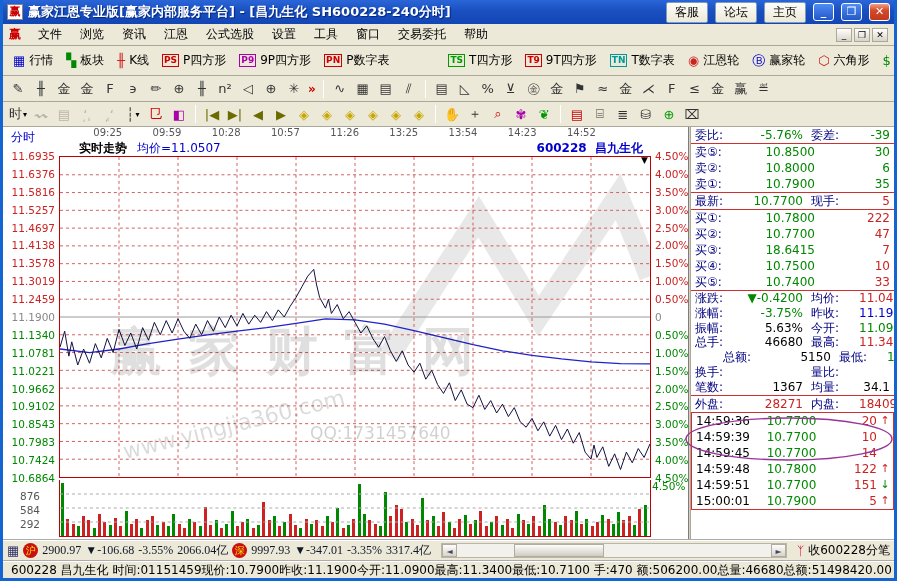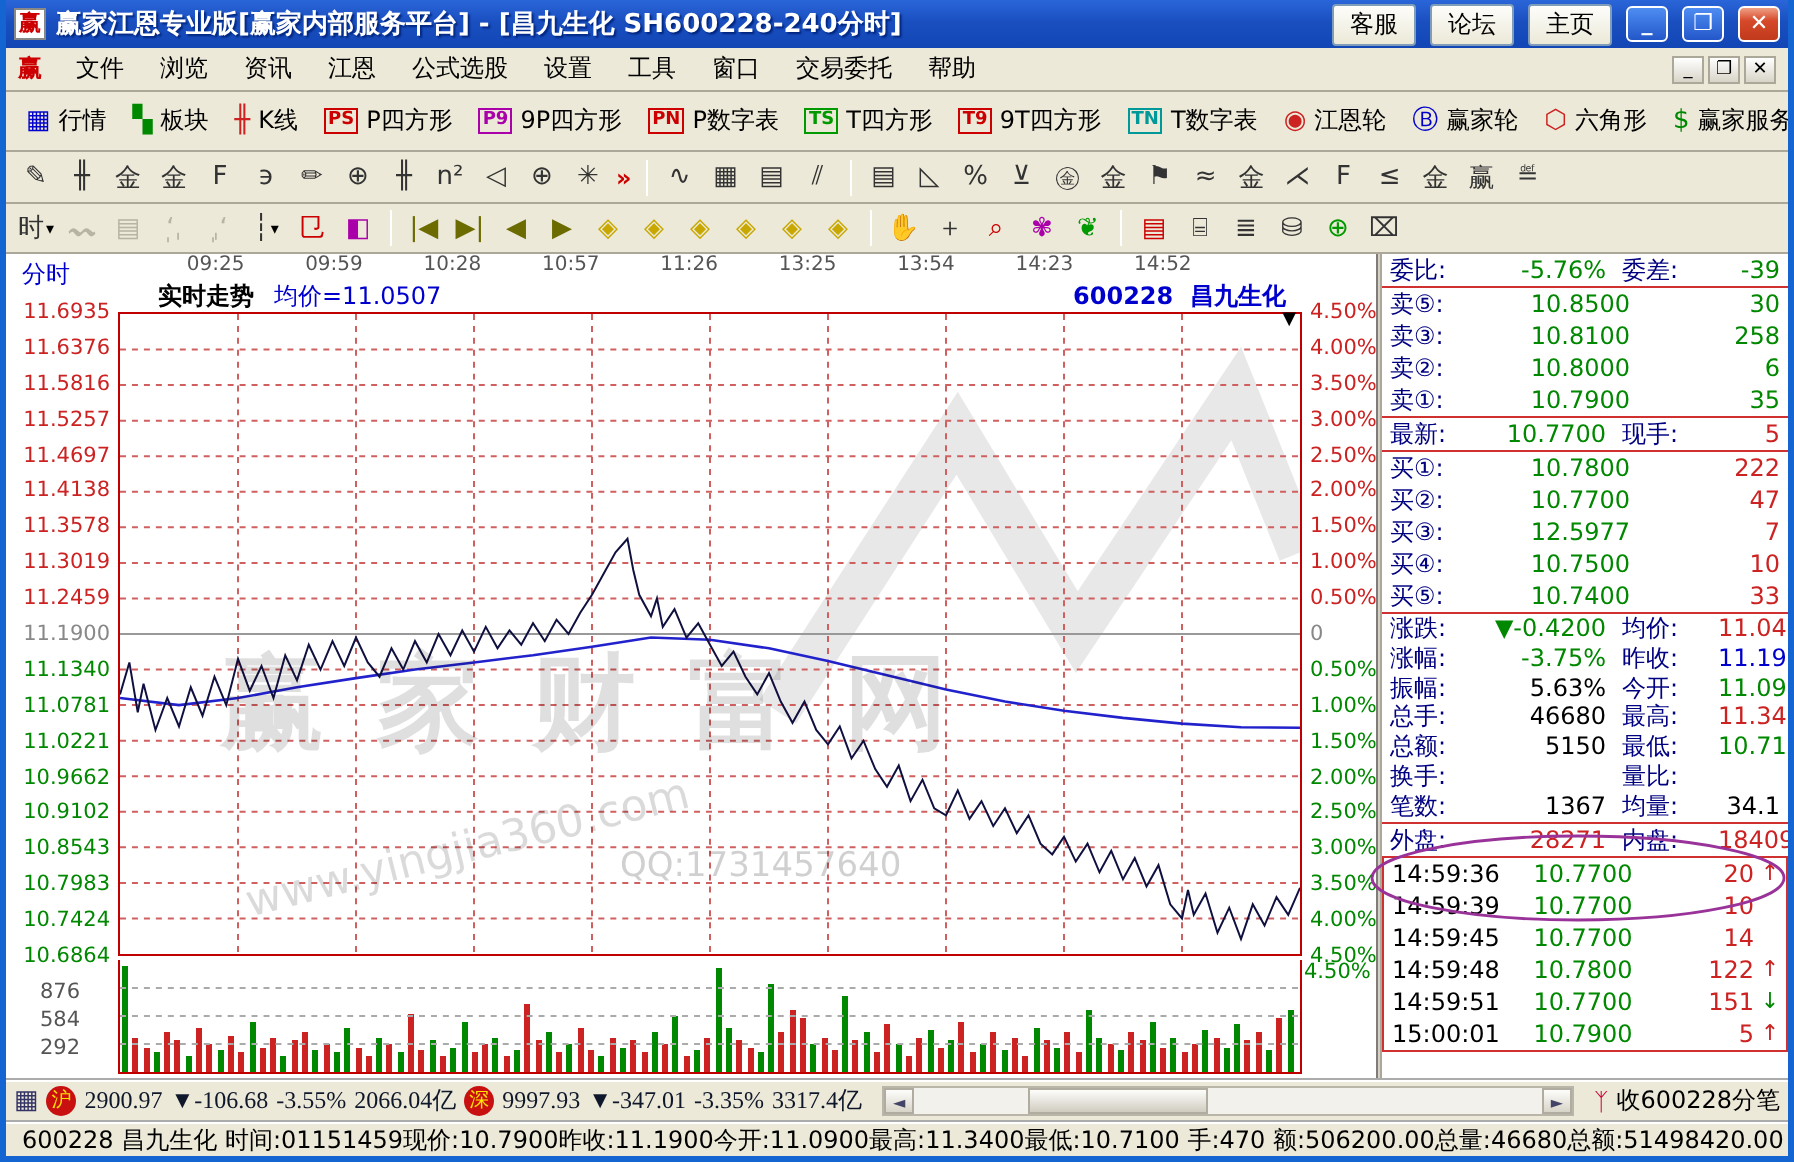--- a/index.html
+++ b/index.html
@@ -180,21 +180,21 @@
     </div>
     <div class="tbtn">
       <span class="tbx" style="color: rgb(170, 0, 170); border-color: rgb(170, 0, 170);">P9</span>
       <span>9P四方形</span>
     </div>
     <div class="tbtn">
       <span class="tbx" style="color: rgb(204, 0, 0); border-color: rgb(204, 0, 0);">PN</span>
       <span>P数字表</span>
     </div>
     <div class="tbtn">
-      <span class="tbx" style="color: rgb(0, 153, 0); border-color: rgb(0, 153, 0);">TS</span>
+      <span class="tbx" style="color: rgb(0, 153, 0); border-color: rgb(0, 153, 0); margin-left: 46px;">TS</span>
       <span>T四方形</span>
     </div>
     <div class="tbtn">
       <span class="tbx" style="color: rgb(204, 0, 0); border-color: rgb(204, 0, 0);">T9</span>
       <span>9T四方形</span>
     </div>
     <div class="tbtn">
       <span class="tbx" style="color: rgb(0, 153, 153); border-color: rgb(0, 153, 153);">TN</span>
       <span>T数字表</span>
     </div>
@@ -527,25 +527,20 @@
           <span class="pv vg">-39</span>
         </div>
       </div>
       <div class="psec">
         <div class="prow r3">
           <span class="plabel">卖⑤:</span>
           <span class="pv vg">10.8500</span>
           <span class="pv vg">30</span>
         </div>
         <div class="prow r3">
-          <span class="plabel">卖③:</span>
-          <span class="pv vg">10.8100</span>
-          <span class="pv vg">258</span>
-        </div>
-        <div class="prow r3">
           <span class="plabel">卖②:</span>
           <span class="pv vg">10.8000</span>
           <span class="pv vg">6</span>
         </div>
         <div class="prow r3">
           <span class="plabel">卖①:</span>
           <span class="pv vg">10.7900</span>
           <span class="pv vg">35</span>
         </div>
       </div>
@@ -563,21 +558,21 @@
           <span class="pv vg">10.7800</span>
           <span class="pv vr">222</span>
         </div>
         <div class="prow r3">
           <span class="plabel">买②:</span>
           <span class="pv vg">10.7700</span>
           <span class="pv vr">47</span>
         </div>
         <div class="prow r3">
           <span class="plabel">买③:</span>
-          <span class="pv vg">12.5977</span>
+          <span class="pv vg">18.6415</span>
           <span class="pv vr">7</span>
         </div>
         <div class="prow r3">
           <span class="plabel">买④:</span>
           <span class="pv vg">10.7500</span>
           <span class="pv vr">10</span>
         </div>
         <div class="prow r3">
           <span class="plabel">买⑤:</span>
           <span class="pv vg">10.7400</span>
@@ -602,21 +597,21 @@
           <span class="pv vk">5.63%</span>
           <span class="plabel">今开:</span>
           <span class="pv vg">11.0900</span>
         </div>
         <div class="prow r4" style="height: 14.8px; line-height: 14.8px;">
           <span class="plabel">总手:</span>
           <span class="pv vk">46680</span>
           <span class="plabel">最高:</span>
           <span class="pv vr">11.3400</span>
         </div>
-        <div class="prow r4" style="height: 14.8px; line-height: 14.8px;">
+        <div class="prow r4" style="height: 14.8px; line-height: 14.8px; padding-left: 28px;">
           <span class="plabel">总额:</span>
           <span class="pv vk">5150</span>
           <span class="plabel">最低:</span>
           <span class="pv vg">10.7100</span>
         </div>
         <div class="prow r4" style="height: 14.8px; line-height: 14.8px;">
           <span class="plabel">换手:</span>
           <span class="pv vk"></span>
           <span class="plabel">量比:</span>
           <span class="pv vk"></span>

